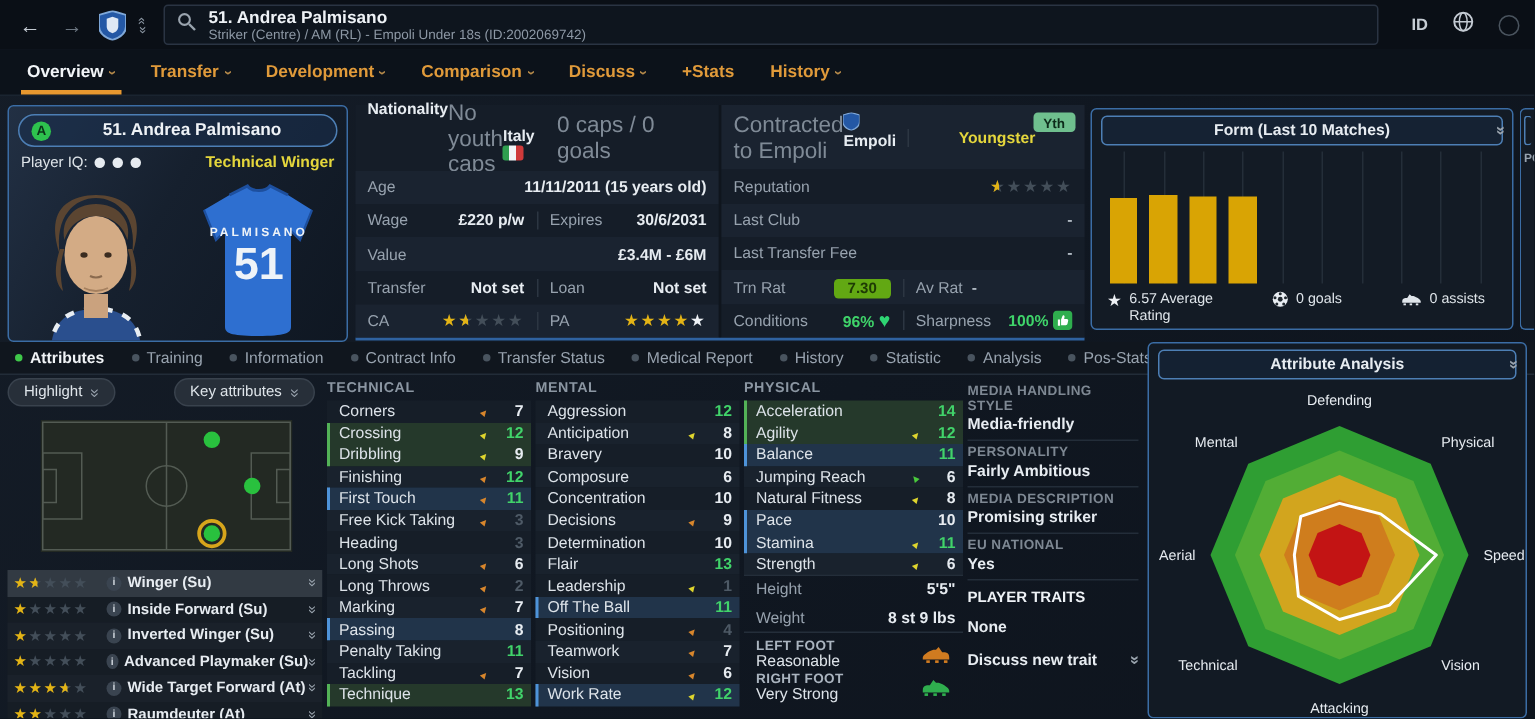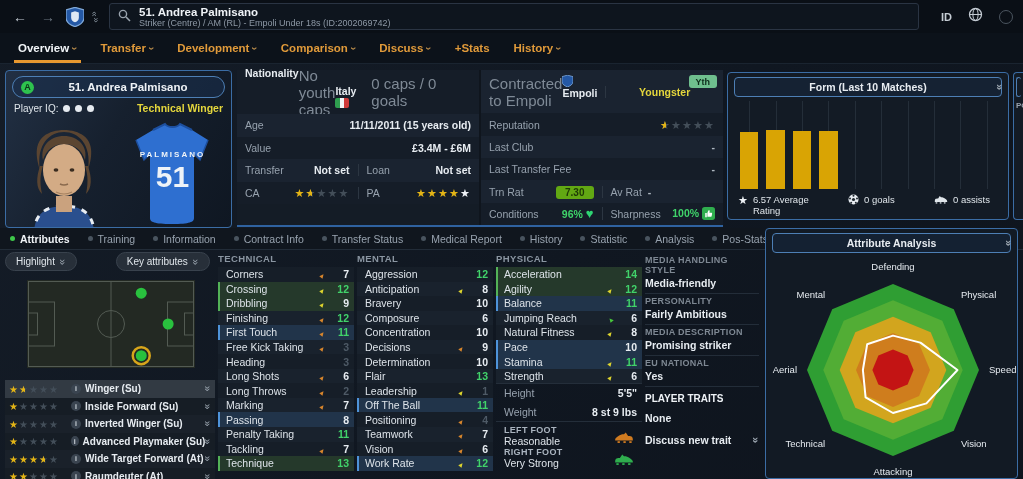--- a/index.html
+++ b/index.html
@@ -291,20 +291,30 @@
           <div class="big-r">
             <span class="ival"><span>Italy</span> <span class="flag-it"></span></span>
             <span class="subtxt">0 caps / 0 goals</span>
           </div>
         </div>
         <div class="irow">
           <span class="ilabel">Age</span>
           <span class="ival" style="margin-left:auto">11/11/2011 (15 years old)</span>
         </div>
         <div class="irow">
+          <div class="half">
+            <span class="ilabel">Wage</span>
+            <span class="ival">£220 p/w</span>
+          </div>
+          <div class="half right">
+            <span class="ilabel">Expires</span>
+            <span class="ival">30/6/2031</span>
+          </div>
+        </div>
+        <div class="irow">
           <span class="ilabel">Value</span>
           <span class="ival" style="margin-left:auto">£3.4M - £6M</span>
         </div>
         <div class="irow">
           <div class="half">
             <span class="ilabel">Transfer</span>
             <span class="ival">Not set</span>
           </div>
           <div class="half right">
             <span class="ilabel">Loan</span>

